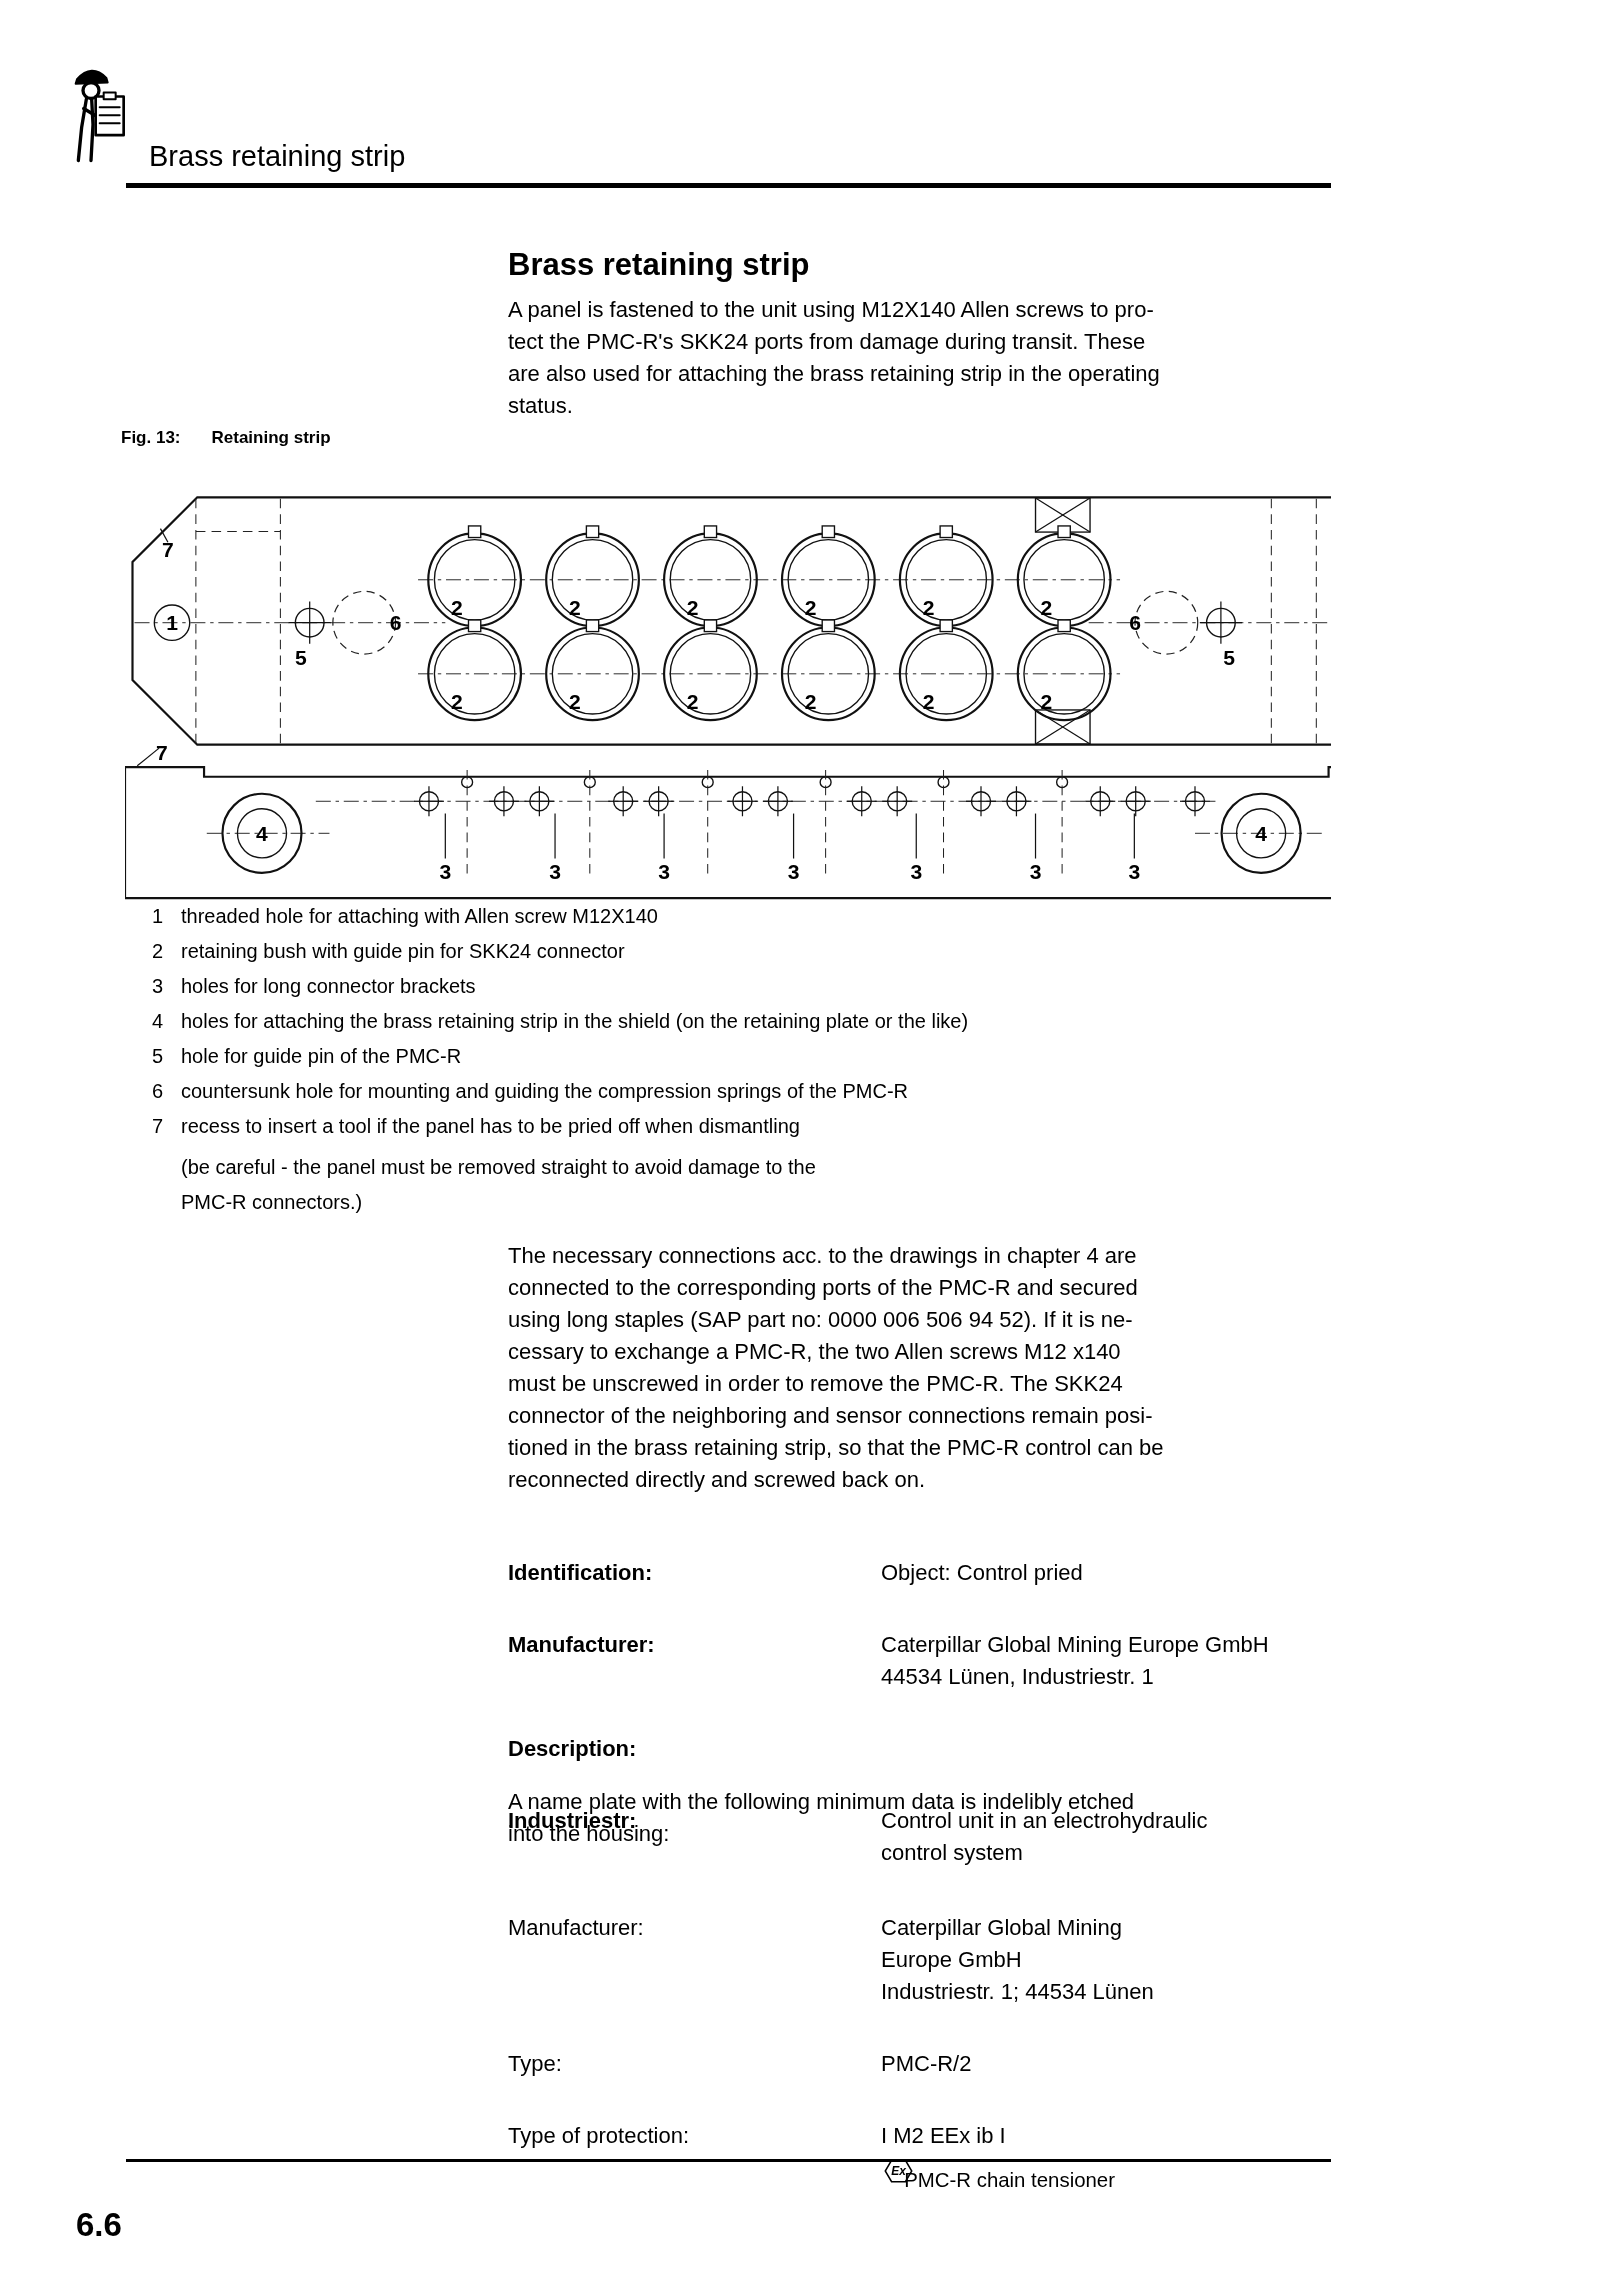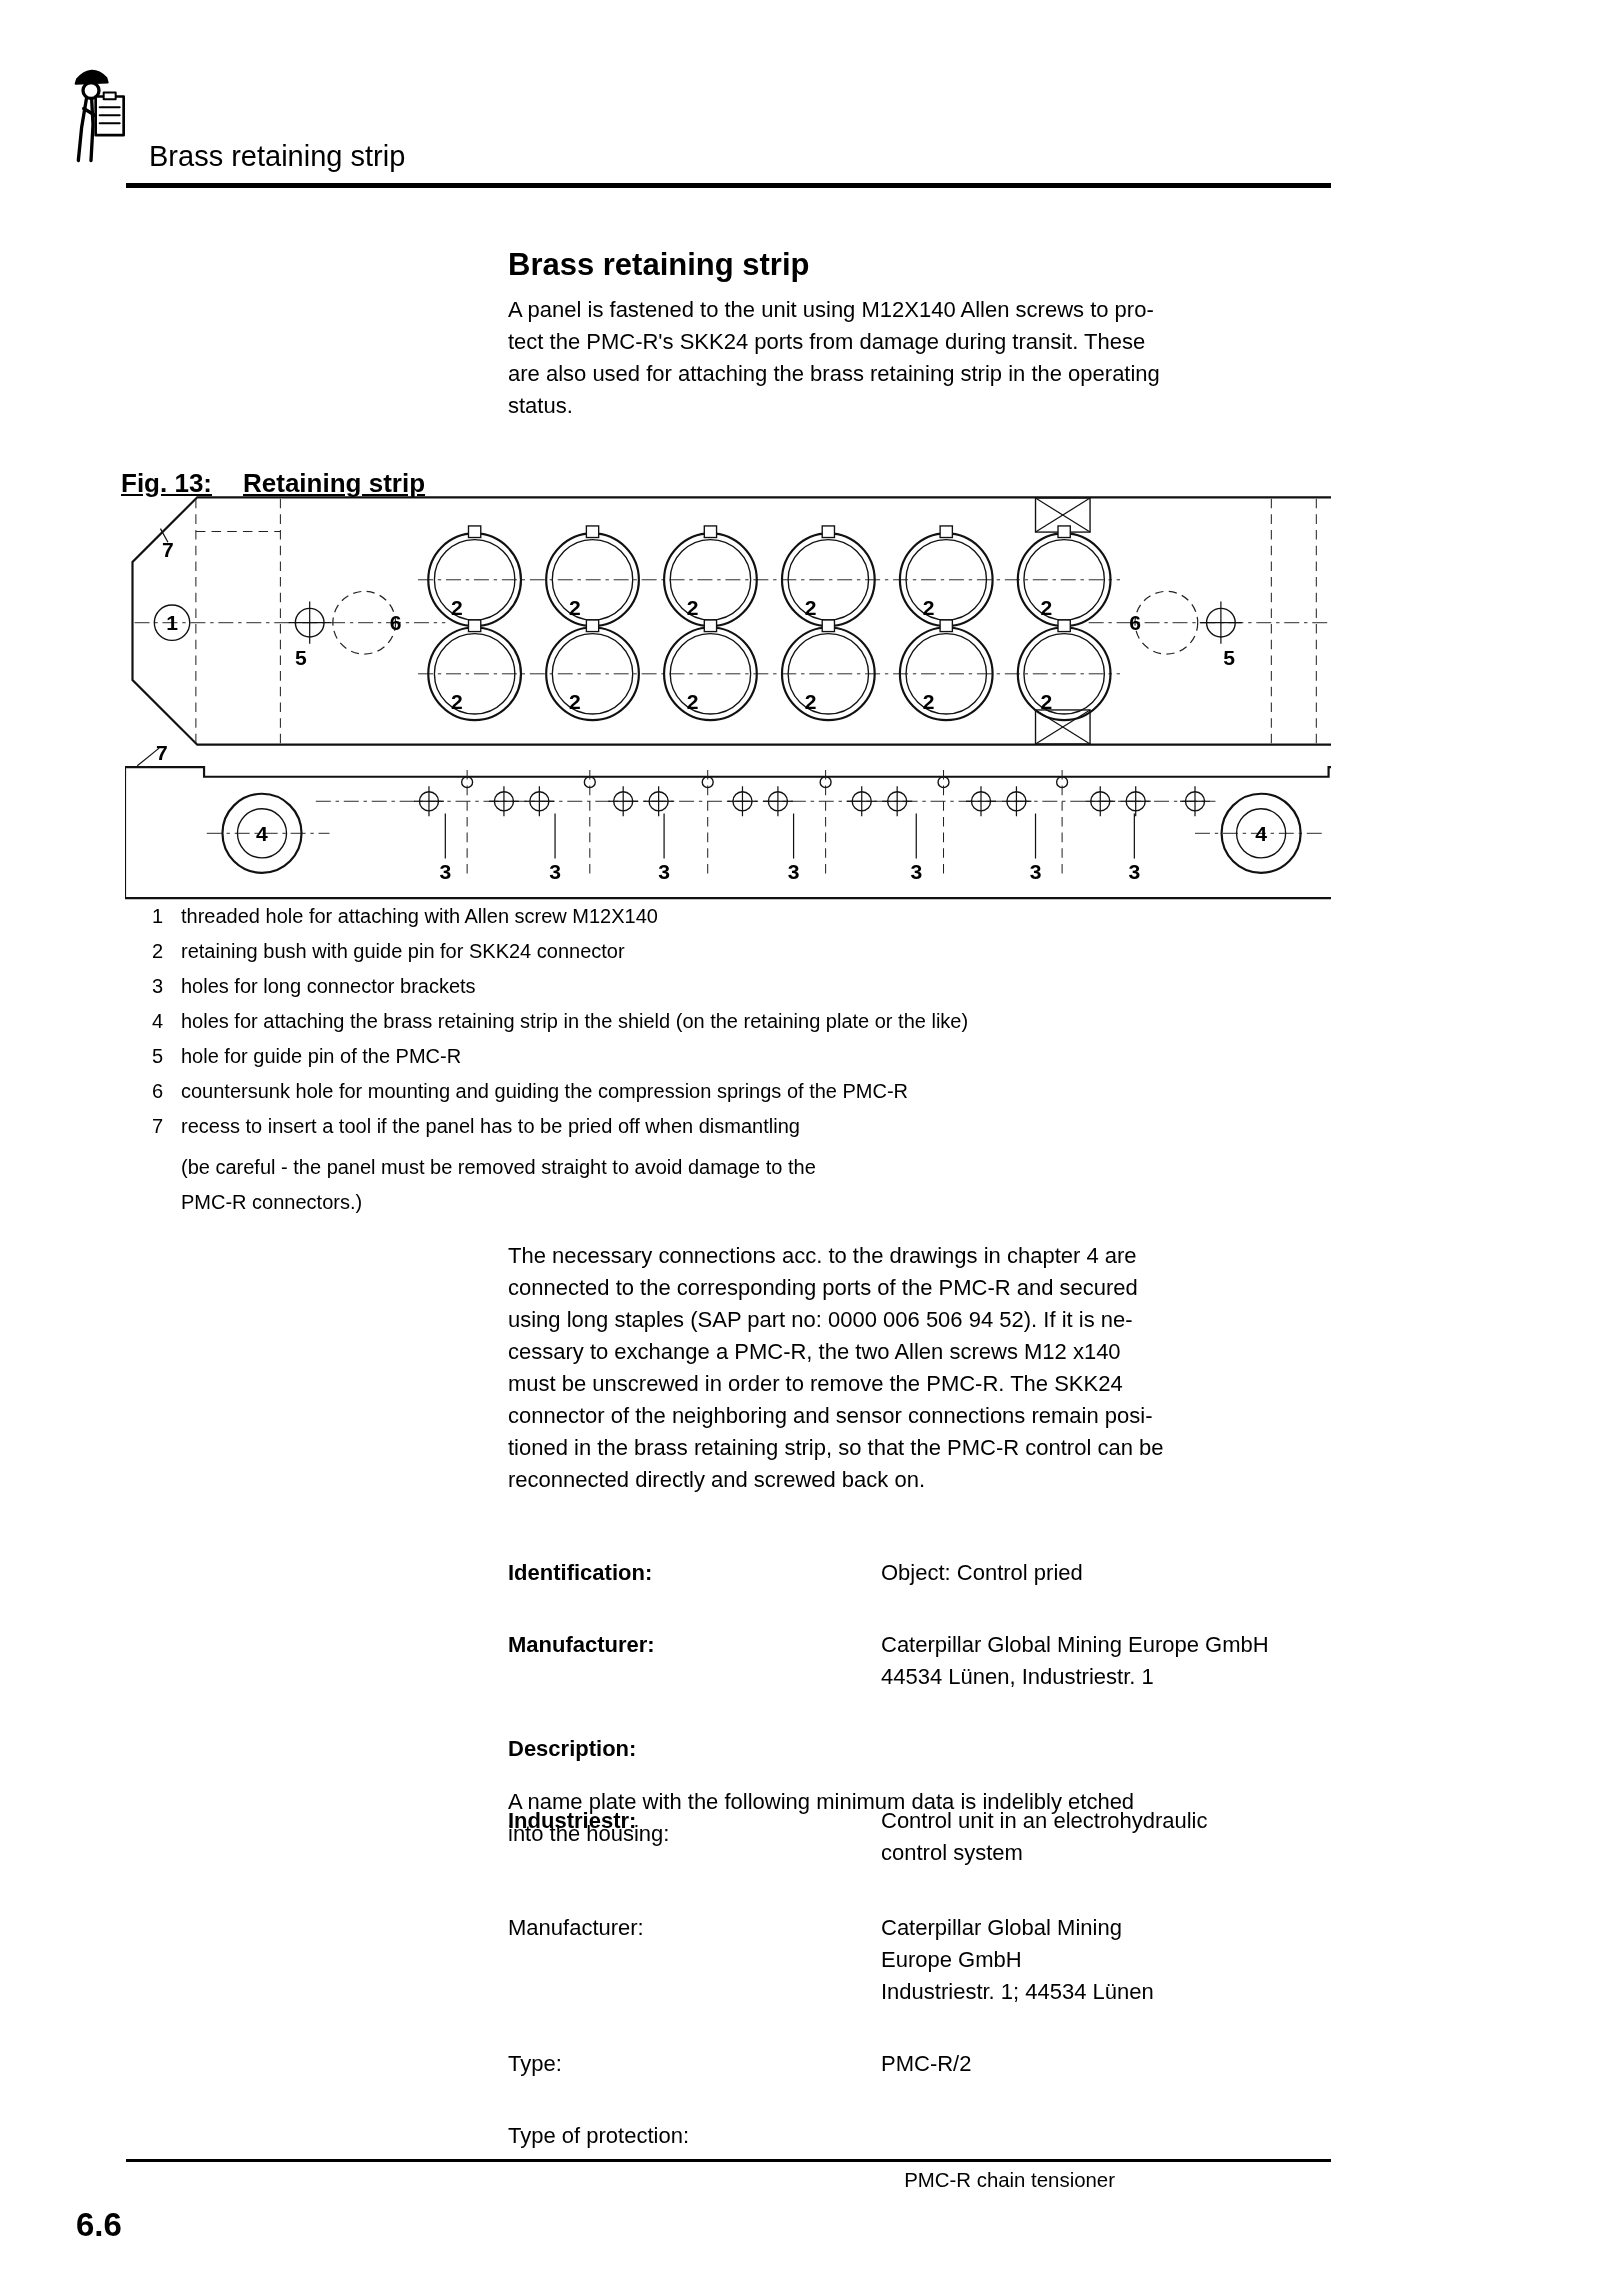--- a/index.html
+++ b/index.html
@@ -10,21 +10,21 @@
   .miner { position:absolute; left:53px; top:59px; width:80px; height:117px; }
   .hdr-title { position:absolute; left:149px; top:140px; font-size:29px; }
   .hdr-rule { position:absolute; left:126px; top:183px; width:1280px; height:4.8px; background:#000; }
 
   .h1 { position:absolute; left:508px; top:247px; margin:0; font-size:31px; font-weight:bold; }
   .para { position:absolute; font-size:22px; line-height:32px; white-space:pre-line; width:954px; }
   .p1 { left:508px; top:294px; }
   .p2 { left:508px; top:1240px; }
   .p3 { left:508px; top:1786px; }
 
-  .figcap { position:absolute; left:121px; top:468px; font-size:26px; font-weight:bold;text-decoration:underline; }
+  .figcap { position:absolute; left:121px; top:428px; font-size:17px; font-weight:bold; }
   .figcap .figlabel { margin-right:31px; }
 
   .figsvg { position:absolute; left:125px; top:489px; width:1284px; height:416px; }
   .figsvg text { font-family:"Liberation Sans", sans-serif; }
   .s2f { fill:none; stroke:#111; stroke-width:3.2; }
   .s1  { fill:none; stroke:#111; stroke-width:2; }
   .s1t { stroke:#111; stroke-width:1.8; fill:none; }
   .tab { fill:#fff; stroke:#111; stroke-width:2; }
   .dsh { stroke:#222; stroke-width:1.5; stroke-dasharray:14 9; fill:none; }
   .cl  { stroke:#222; stroke-width:1.4; stroke-dasharray:22 7 5 7; fill:none; }
@@ -314,20 +314,29 @@
       <div class="defvalue prewrap">Caterpillar Global Mining
 Europe GmbH
 Industriestr. 1; 44534 Lünen</div>
     </div>
     <div class="defrow">
       <div class="deflabel">Type:</div>
       <div class="defvalue prewrap">PMC-R/2</div>
     </div>
     <div class="defrow">
       <div class="deflabel">Type of protection:</div>
+      <div class="defvalue">
+        <span class="prewrap">I M2 EEx ib I</span>
+        <div class="exwrap">
+          <svg class="exsvg" viewBox="0 0 46 40" style="font-size:32px">
+            <polygon points="12,3 34,3 44,20 34,37 12,37 2,20" fill="none" stroke="#000" stroke-width="2.4"></polygon>
+            <text x="23" y="27" text-anchor="middle" font-size="19" font-style="italic" font-weight="bold">Ex</text>
+          </svg>
+        </div>
+      </div>
     </div>
   </div>
 
   <div class="ftr-rule"></div>
   <div class="ftr-product">PMC-R chain tensioner</div>
   <div class="page-num">6.6</div>
 
 </div>
 
 

